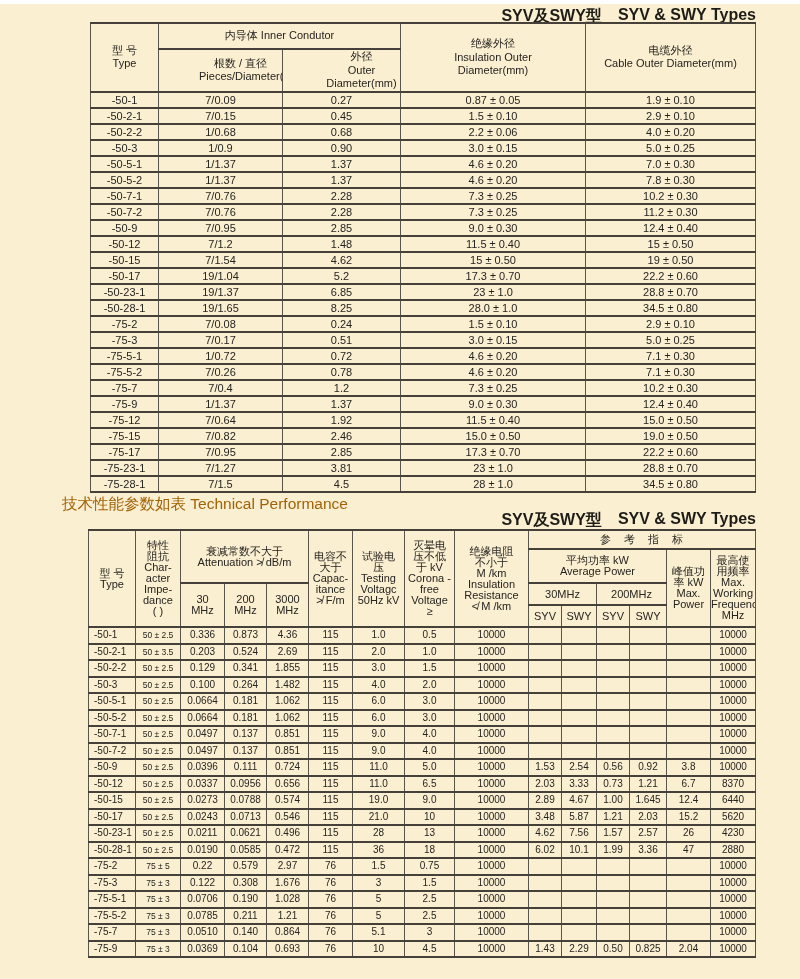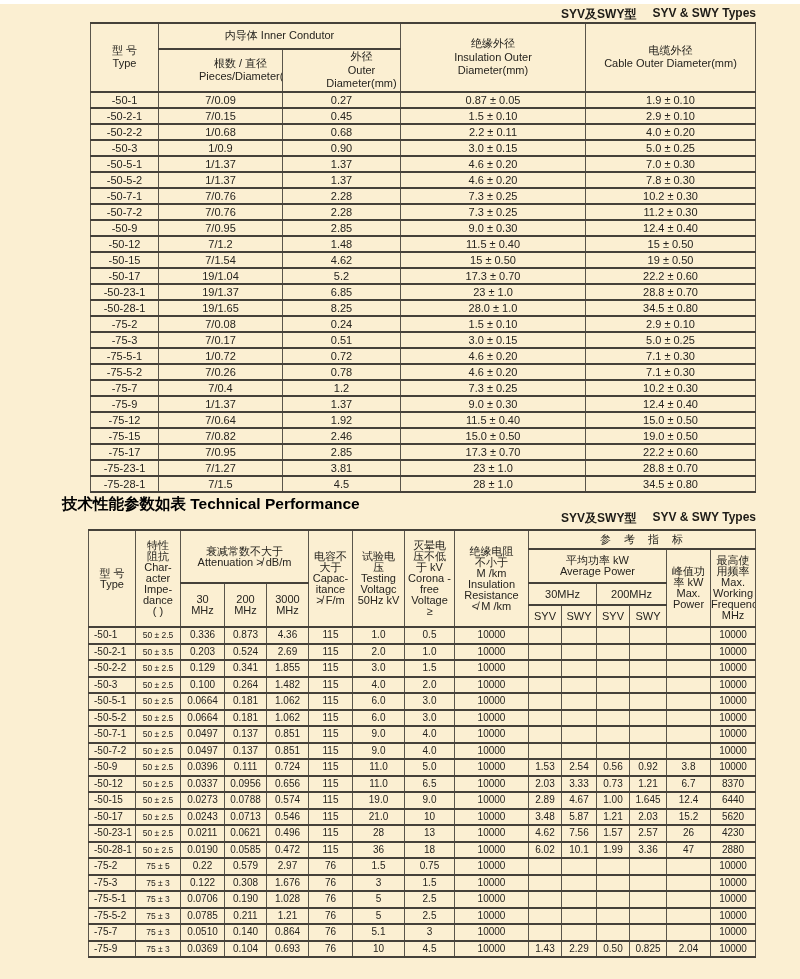--- a/index.html
+++ b/index.html
@@ -6,27 +6,27 @@
   body{background:#d8d8d8;}
   .page{
     position:relative;width:800px;height:979px;margin:0 auto;
     background:#fbefd2;color:#26241f;
     font-family:"Liberation Sans","DejaVu Sans",sans-serif;
     overflow:hidden;
   }
   .top-strip{position:absolute;top:0;left:0;width:800px;height:4px;background:#ffffff;}
   .corner{
     position:absolute;right:44px;display:flex;gap:16px;
-    font-weight:bold;font-size:12px;color:#1e1c17;white-space:nowrap;
+    font-weight:bold;font-size:16px;color:#1e1c17;white-space:nowrap;
   }
   #corner1{top:6px;}
   #corner2{top:510px;}
   .sec-title{
     position:absolute;left:62px;top:494px;
-    font-weight:bold;font-size:15.5px;color:#000000;white-space:nowrap;
+    font-weight:normal;font-size:15.5px;color:#a16207;white-space:nowrap;
   }
   table{
     position:absolute;border-collapse:collapse;table-layout:fixed;
     background:transparent;
   }
   th,td{
     border-left:1px solid #5a554b;border-right:1px solid #5a554b;
     border-top:2px solid #45413a;border-bottom:2px solid #45413a;
     text-align:center;vertical-align:middle;padding:0;overflow:hidden;
   }
@@ -98,21 +98,21 @@
           <td>-50-2-1</td>
           <td>7/0.15</td>
           <td>0.45</td>
           <td>1.5 ± 0.10</td>
           <td>2.9 ± 0.10</td>
         </tr>
         <tr>
           <td>-50-2-2</td>
           <td>1/0.68</td>
           <td>0.68</td>
-          <td>2.2 ± 0.11</td>
+          <td>2.2 ± 0.06</td>
           <td>4.0 ± 0.20</td>
         </tr>
         <tr>
           <td>-50-3</td>
           <td>1/0.9</td>
           <td>0.90</td>
           <td>3.0 ± 0.15</td>
           <td>5.0 ± 0.25</td>
         </tr>
         <tr>

